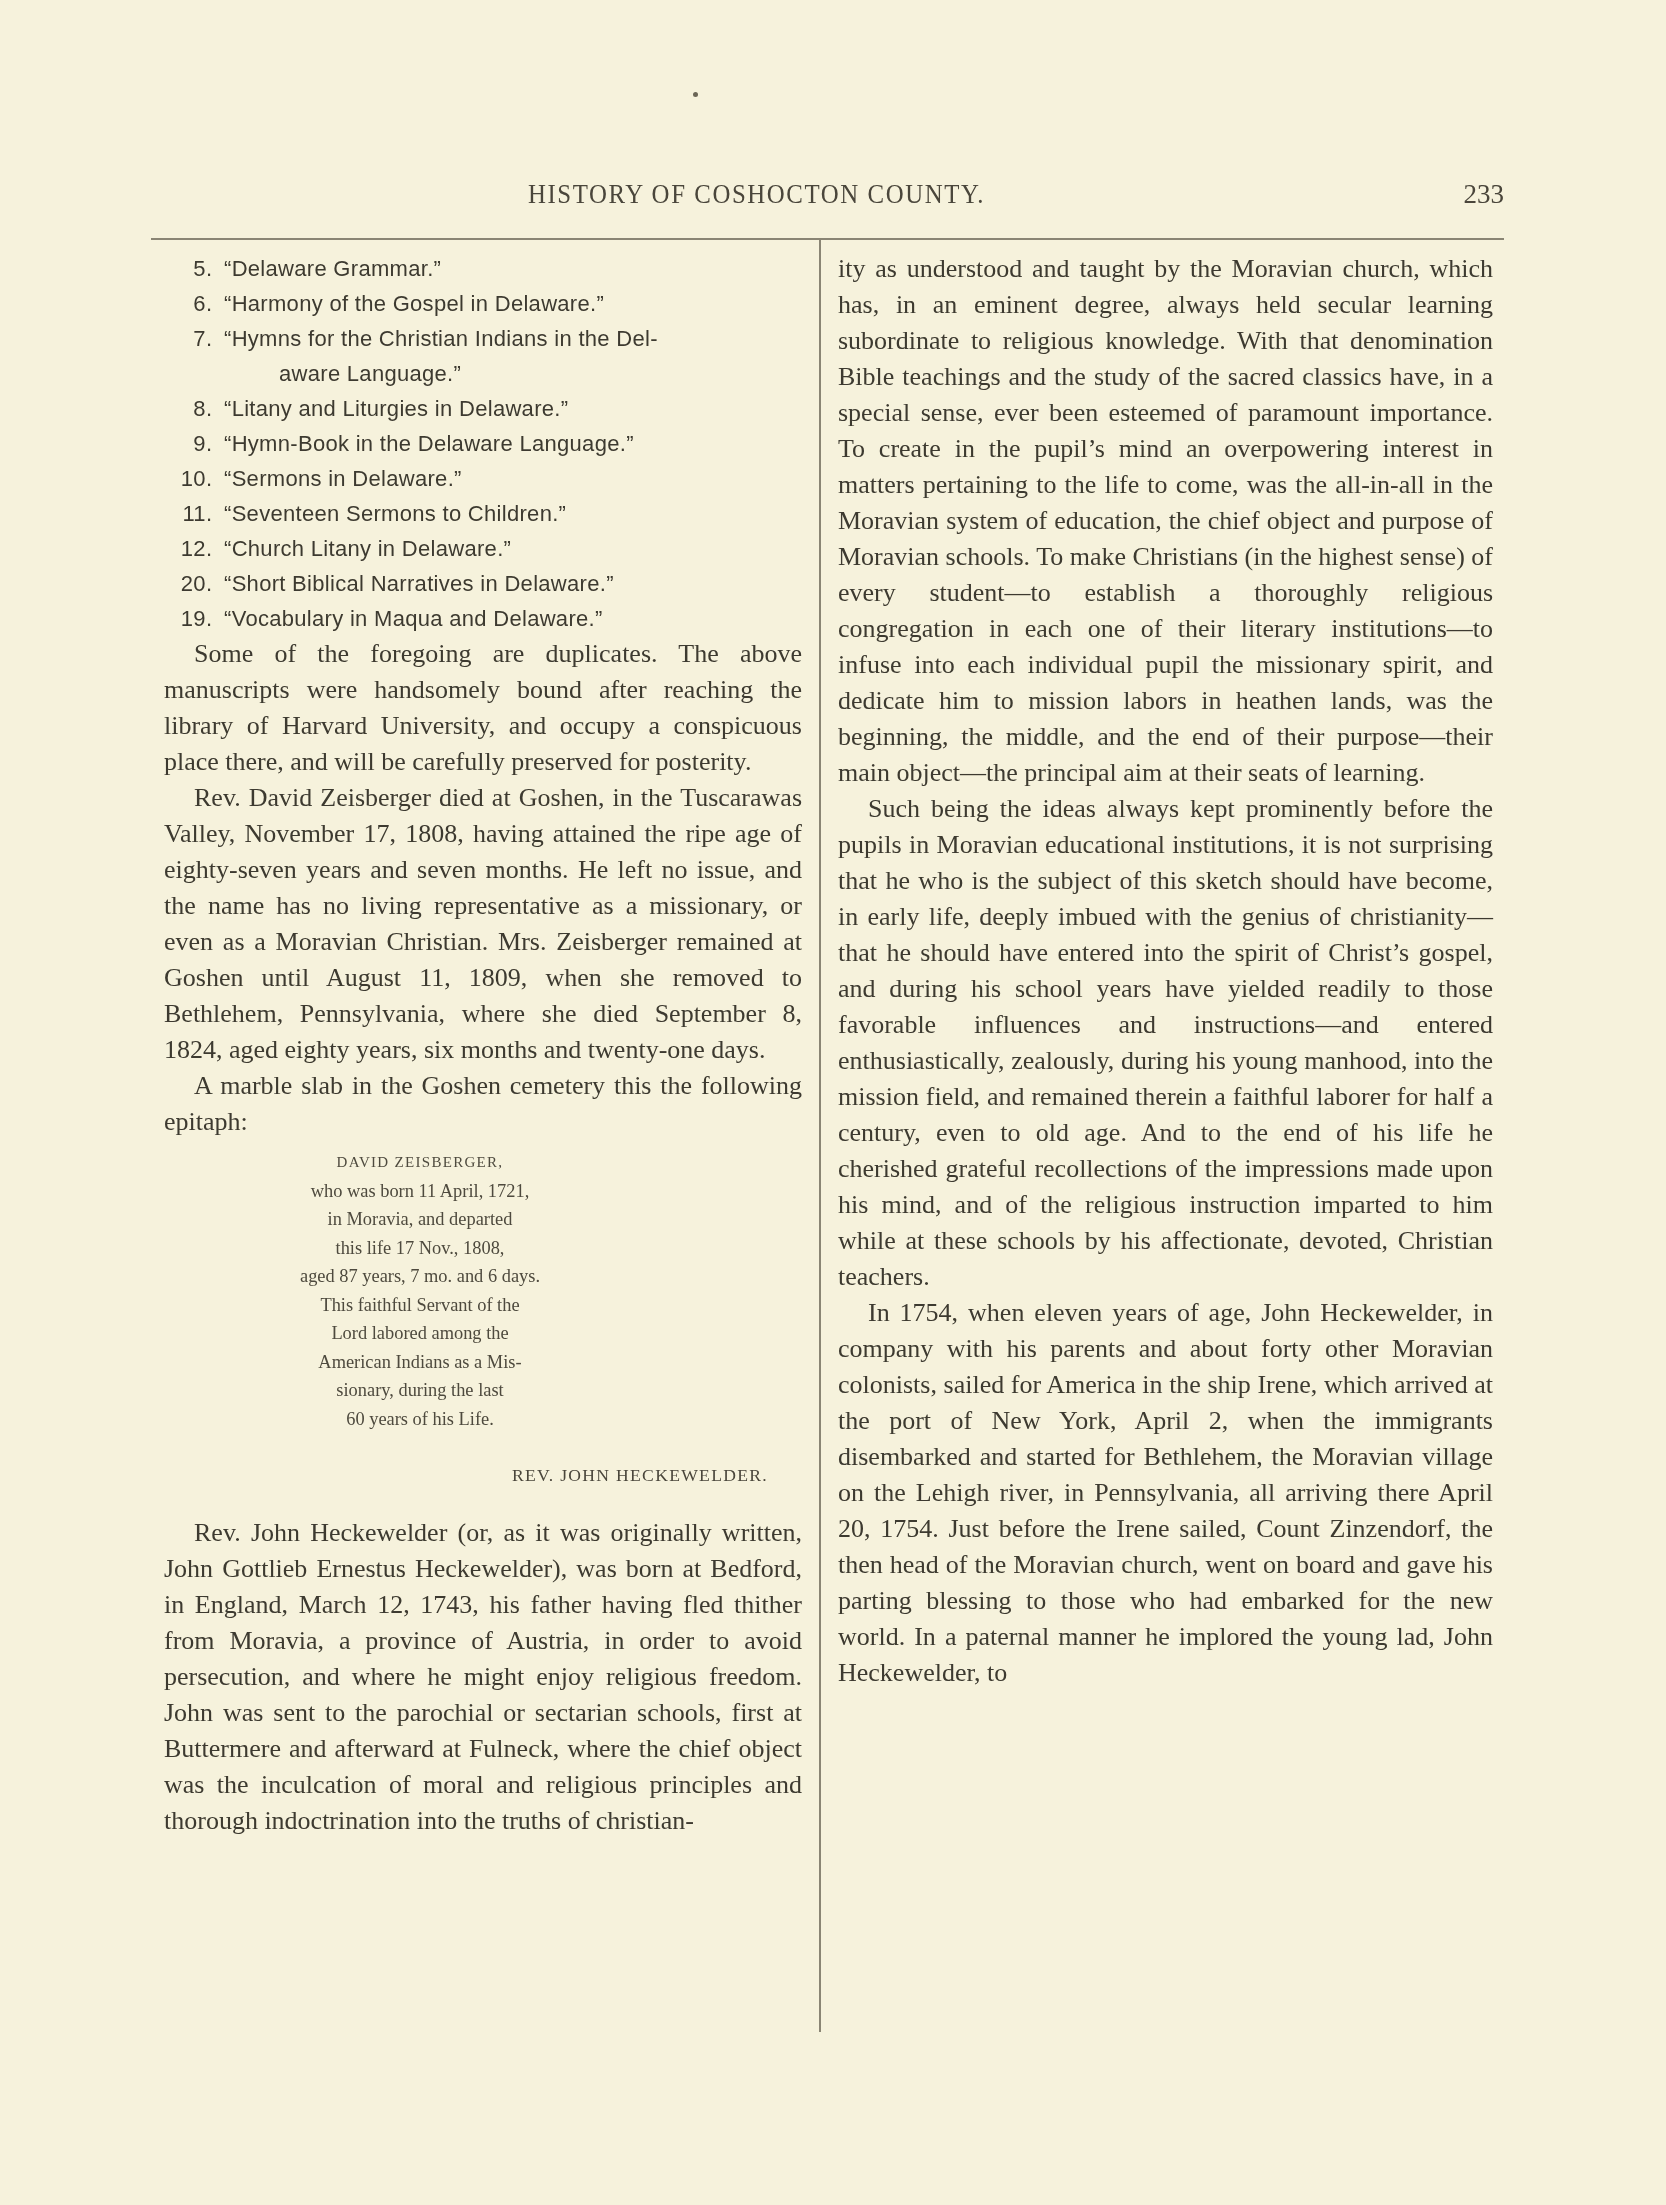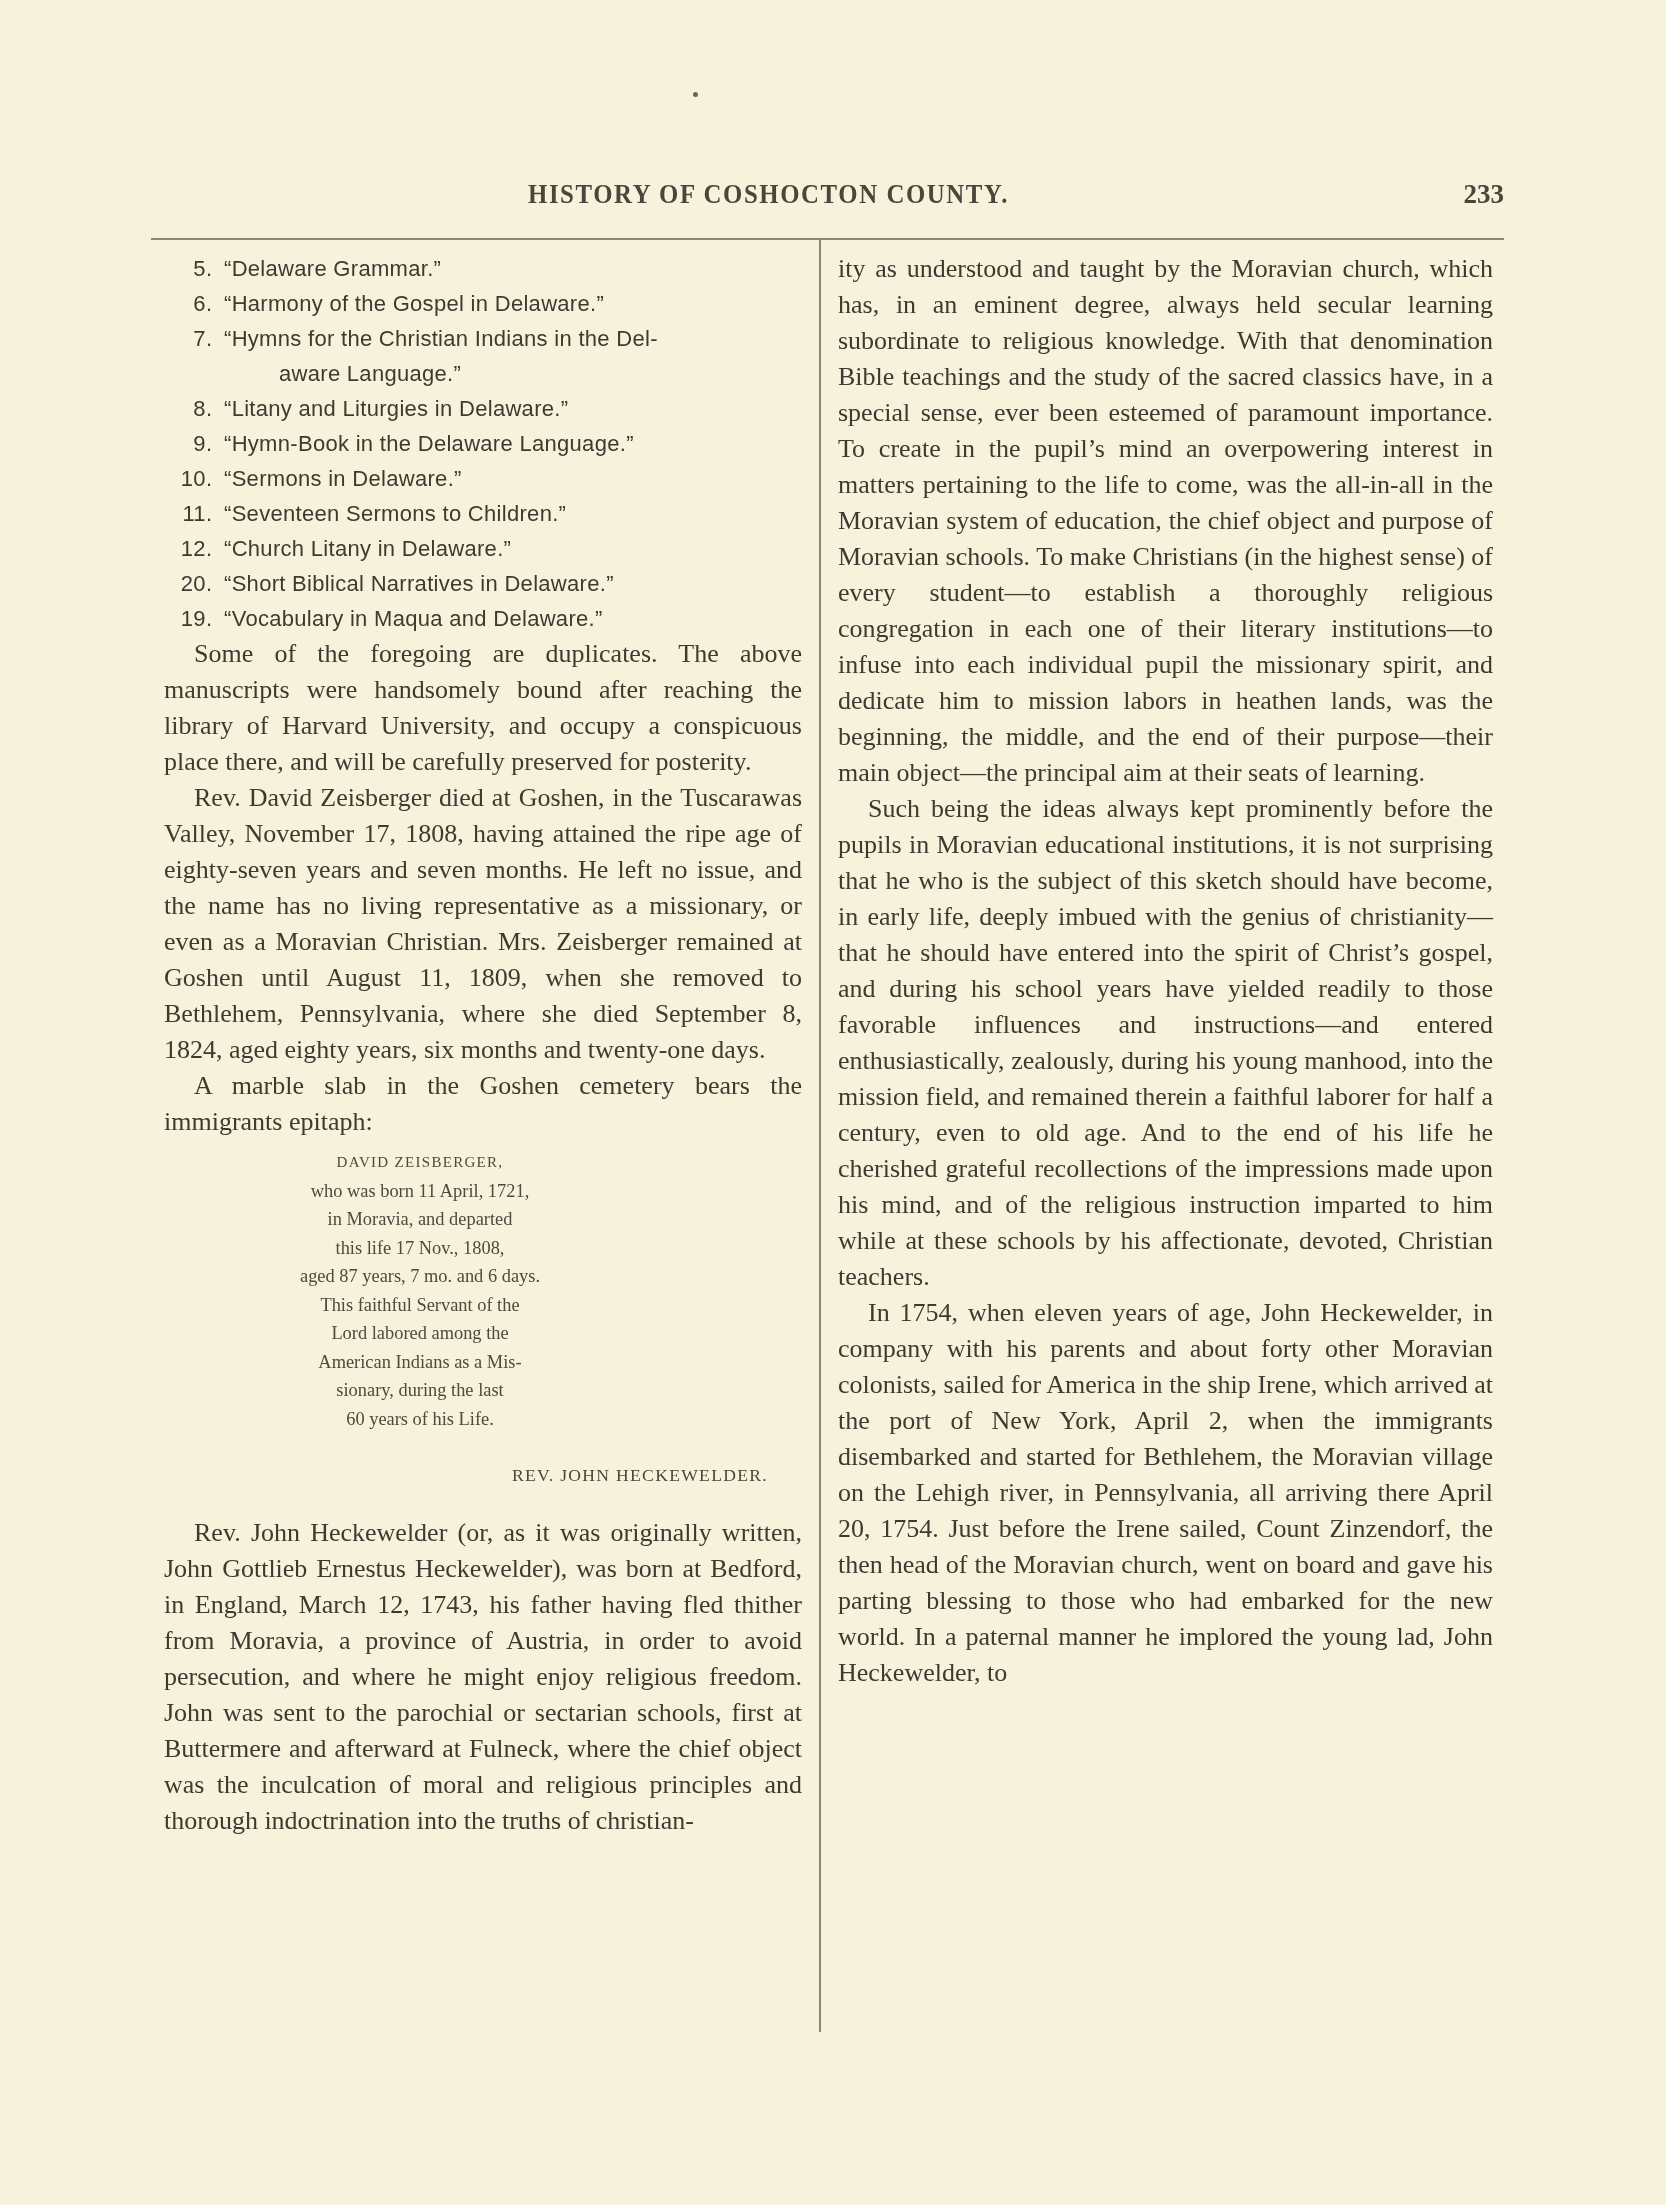--- a/index.html
+++ b/index.html
@@ -23,21 +23,20 @@
       height: 5px;
       border-radius: 50%;
       background: #6b6656;
     }
     .header {
       position: absolute;
       left: 151px;
       top: 179px;
       width: 1353px;
       height: 42px;
-      font-weight: bold;
     }
     .running-title {
       position: absolute;
       left: 377px;
       top: 0;
       font-size: 27px;
       letter-spacing: 1.7px;
       color: #4a463b;
       transform: scaleX(0.92);
       transform-origin: left top;
@@ -192,21 +191,21 @@
       <span class="list-text">“Short Biblical Narratives in Delaware.”</span>
     </li>
     <li class="list-item">
       <span class="list-num">19.</span>
       <span class="list-text">“Vocabulary in Maqua and Delaware.”</span>
     </li>
   </ul>
 
   <p>Some of the foregoing are duplicates. The above manuscripts were handsomely bound after reaching the library of Harvard University, and occupy a conspicuous place there, and will be carefully preserved for posterity.</p>
   <p>Rev. David Zeisberger died at Goshen, in the Tuscarawas Valley, November 17, 1808, having attained the ripe age of eighty-seven years and seven months. He left no issue, and the name has no living representative as a missionary, or even as a Moravian Christian. Mrs. Zeisberger remained at Goshen until August 11, 1809, when she removed to Bethlehem, Pennsylvania, where she died September 8, 1824, aged eighty years, six months and twenty-one days.</p>
-  <p>A marble slab in the Goshen cemetery bears the immigrants epitaph:</p>
+  <p>A marble slab in the Goshen cemetery this the following epitaph:</p>
 
   <div class="epitaph">
     <div class="name">DAVID ZEISBERGER,</div>
     <div>who was born 11 April, 1721,</div>
     <div>in Moravia, and departed</div>
     <div>this life 17 Nov., 1808,</div>
     <div>aged 87 years, 7 mo. and 6 days.</div>
     <div>This faithful Servant of the</div>
     <div>Lord labored among the</div>
     <div>American Indians as a Mis-</div>

